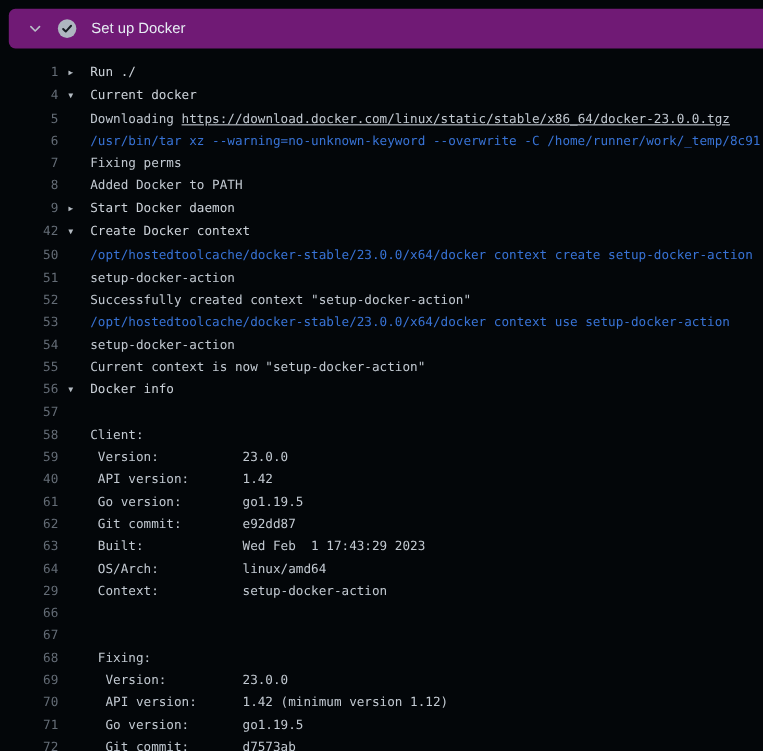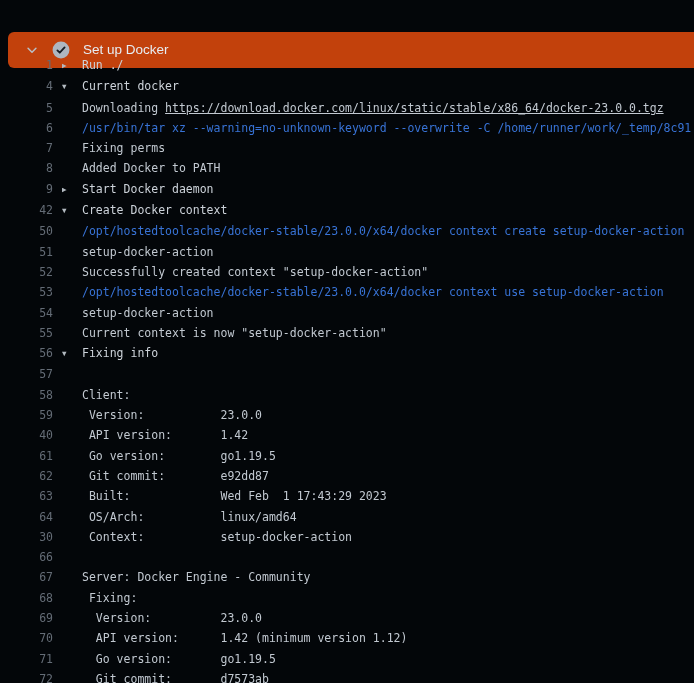--- a/index.html
+++ b/index.html
@@ -7,26 +7,25 @@
   body {
     width:694px; height:683px;
     background:#030609;
     overflow:hidden;
     position:relative;
     font-family:"Liberation Sans", sans-serif;
   }
   
   .step-header {
     position:absolute; left:8px; top:8px; right:0; height:36px;
-    background:#c2410c;
+    background:#701a75;
     border-radius:6px 0 0 6px;
     display:flex; align-items:center;
     padding-left:17px;
     cursor:pointer;
-    margin-top:24px;
   }
   .step-header .chev { display:flex; align-items:center; margin-right:13px; }
   .step-header .status { display:flex; align-items:center; margin-right:13px; }
   .step-title {
     color:#e6edf3; font-size:13.5px; line-height:1;
   }
   
   .log {
     position:absolute; left:0; top:55px; width:694px;
     font-family:"DejaVu Sans Mono","Liberation Mono",monospace;
@@ -74,30 +73,30 @@
     <div class="row"><span class="num">7</span><span class="content plain"><span class="txt">Fixing perms</span></span></div>
     <div class="row"><span class="num">8</span><span class="content plain"><span class="txt">Added Docker to PATH</span></span></div>
     <div class="row"><span class="num">9</span><span class="content"><span class="arrow">▶</span><span class="gtitle">Start Docker daemon</span></span></div>
     <div class="row"><span class="num">42</span><span class="content"><span class="arrow">▼</span><span class="gtitle">Create Docker context</span></span></div>
     <div class="row"><span class="num">50</span><span class="content plain"><span class="cmd">/opt/hostedtoolcache/docker-stable/23.0.0/x64/docker context create setup-docker-action</span></span></div>
     <div class="row"><span class="num">51</span><span class="content plain"><span class="txt">setup-docker-action</span></span></div>
     <div class="row"><span class="num">52</span><span class="content plain"><span class="txt">Successfully created context "setup-docker-action"</span></span></div>
     <div class="row"><span class="num">53</span><span class="content plain"><span class="cmd">/opt/hostedtoolcache/docker-stable/23.0.0/x64/docker context use setup-docker-action</span></span></div>
     <div class="row"><span class="num">54</span><span class="content plain"><span class="txt">setup-docker-action</span></span></div>
     <div class="row"><span class="num">55</span><span class="content plain"><span class="txt">Current context is now "setup-docker-action"</span></span></div>
-    <div class="row"><span class="num">56</span><span class="content"><span class="arrow">▼</span><span class="gtitle">Fixing info</span></span></div>
+    <div class="row"><span class="num">56</span><span class="content"><span class="arrow">▼</span><span class="gtitle">Docker info</span></span></div>
     <div class="row"><span class="num">57</span></div>
     <div class="row"><span class="num">58</span><span class="content plain"><span class="txt">Client:</span></span></div>
     <div class="row"><span class="num">59</span><span class="content plain"><span class="txt"> Version:           23.0.0</span></span></div>
     <div class="row"><span class="num">40</span><span class="content plain"><span class="txt"> API version:       1.42</span></span></div>
     <div class="row"><span class="num">61</span><span class="content plain"><span class="txt"> Go version:        go1.19.5</span></span></div>
     <div class="row"><span class="num">62</span><span class="content plain"><span class="txt"> Git commit:        e92dd87</span></span></div>
     <div class="row"><span class="num">63</span><span class="content plain"><span class="txt"> Built:             Wed Feb  1 17:43:29 2023</span></span></div>
     <div class="row"><span class="num">64</span><span class="content plain"><span class="txt"> OS/Arch:           linux/amd64</span></span></div>
-    <div class="row"><span class="num">30</span><span class="content plain"><span class="txt"> Context:           setup-docker-action</span></span></div>
+    <div class="row"><span class="num">29</span><span class="content plain"><span class="txt"> Context:           setup-docker-action</span></span></div>
     <div class="row"><span class="num">66</span><span class="content plain"></span></div>
-    <div class="row"><span class="num">67</span><span class="content plain"><span class="txt">Server: Docker Engine - Community</span></span></div>
+    <div class="row"><span class="num">67</span></div>
     <div class="row"><span class="num">68</span><span class="content plain"><span class="txt"> Fixing:</span></span></div>
     <div class="row"><span class="num">69</span><span class="content plain"><span class="txt">  Version:          23.0.0</span></span></div>
     <div class="row"><span class="num">70</span><span class="content plain"><span class="txt">  API version:      1.42 (minimum version 1.12)</span></span></div>
     <div class="row"><span class="num">71</span><span class="content plain"><span class="txt">  Go version:       go1.19.5</span></span></div>
     <div class="row"><span class="num">72</span><span class="content plain"><span class="txt">  Git commit:       d7573ab</span></span></div>
   </div>
 
 </body></html>

